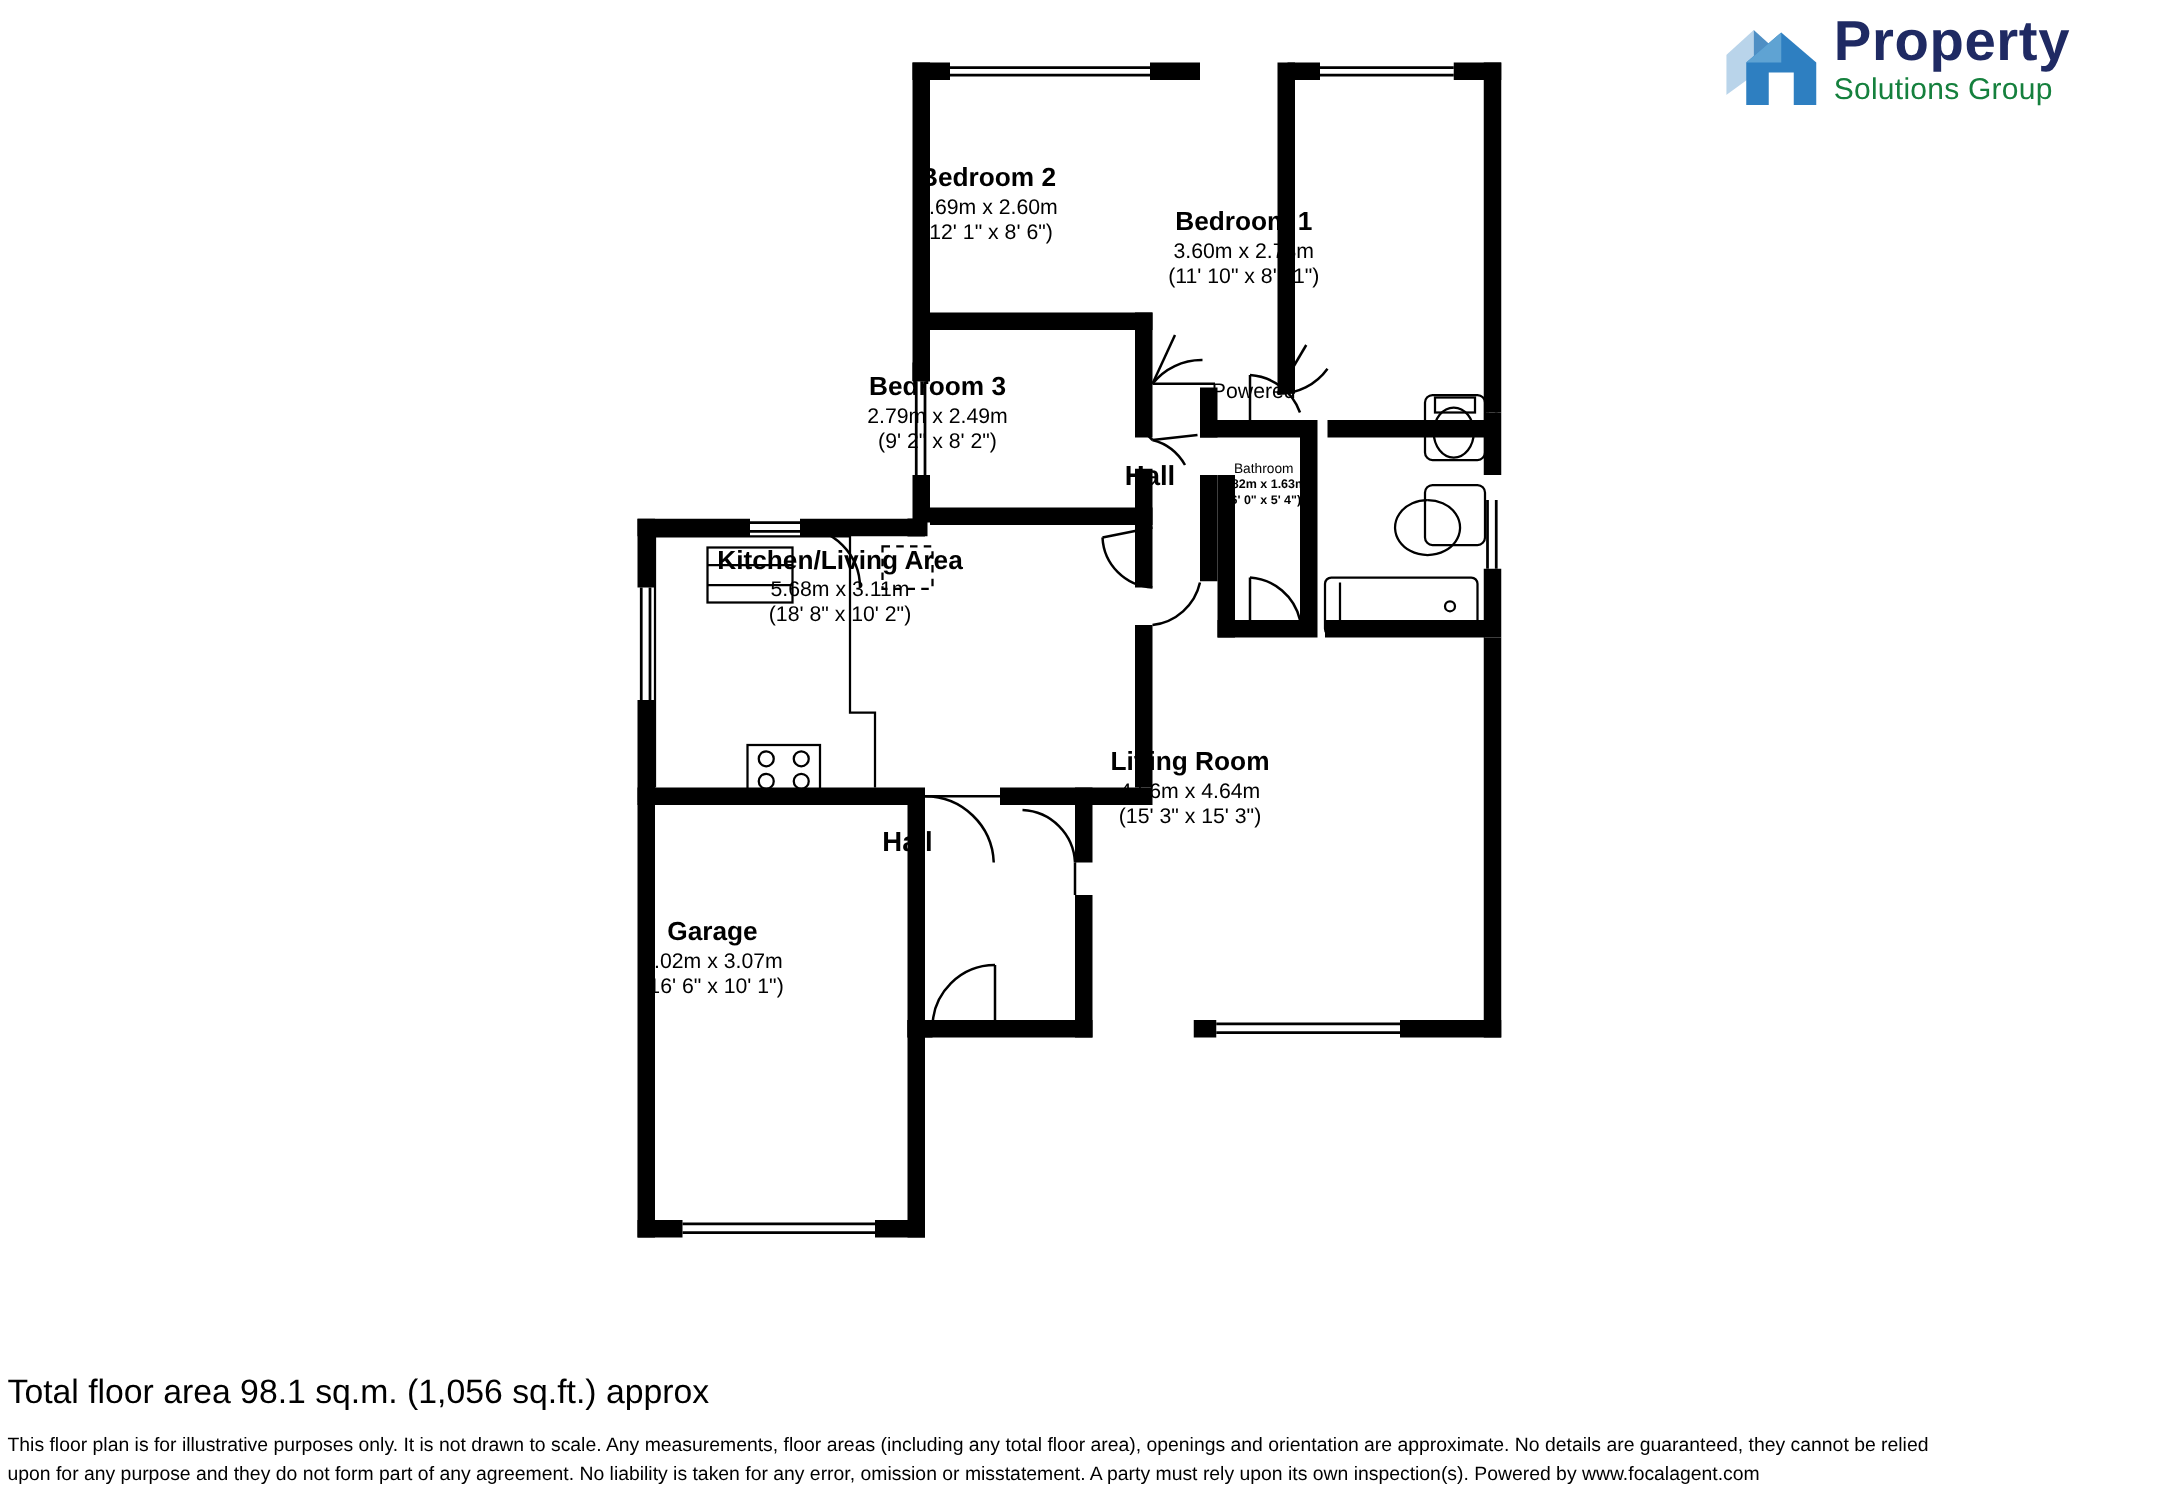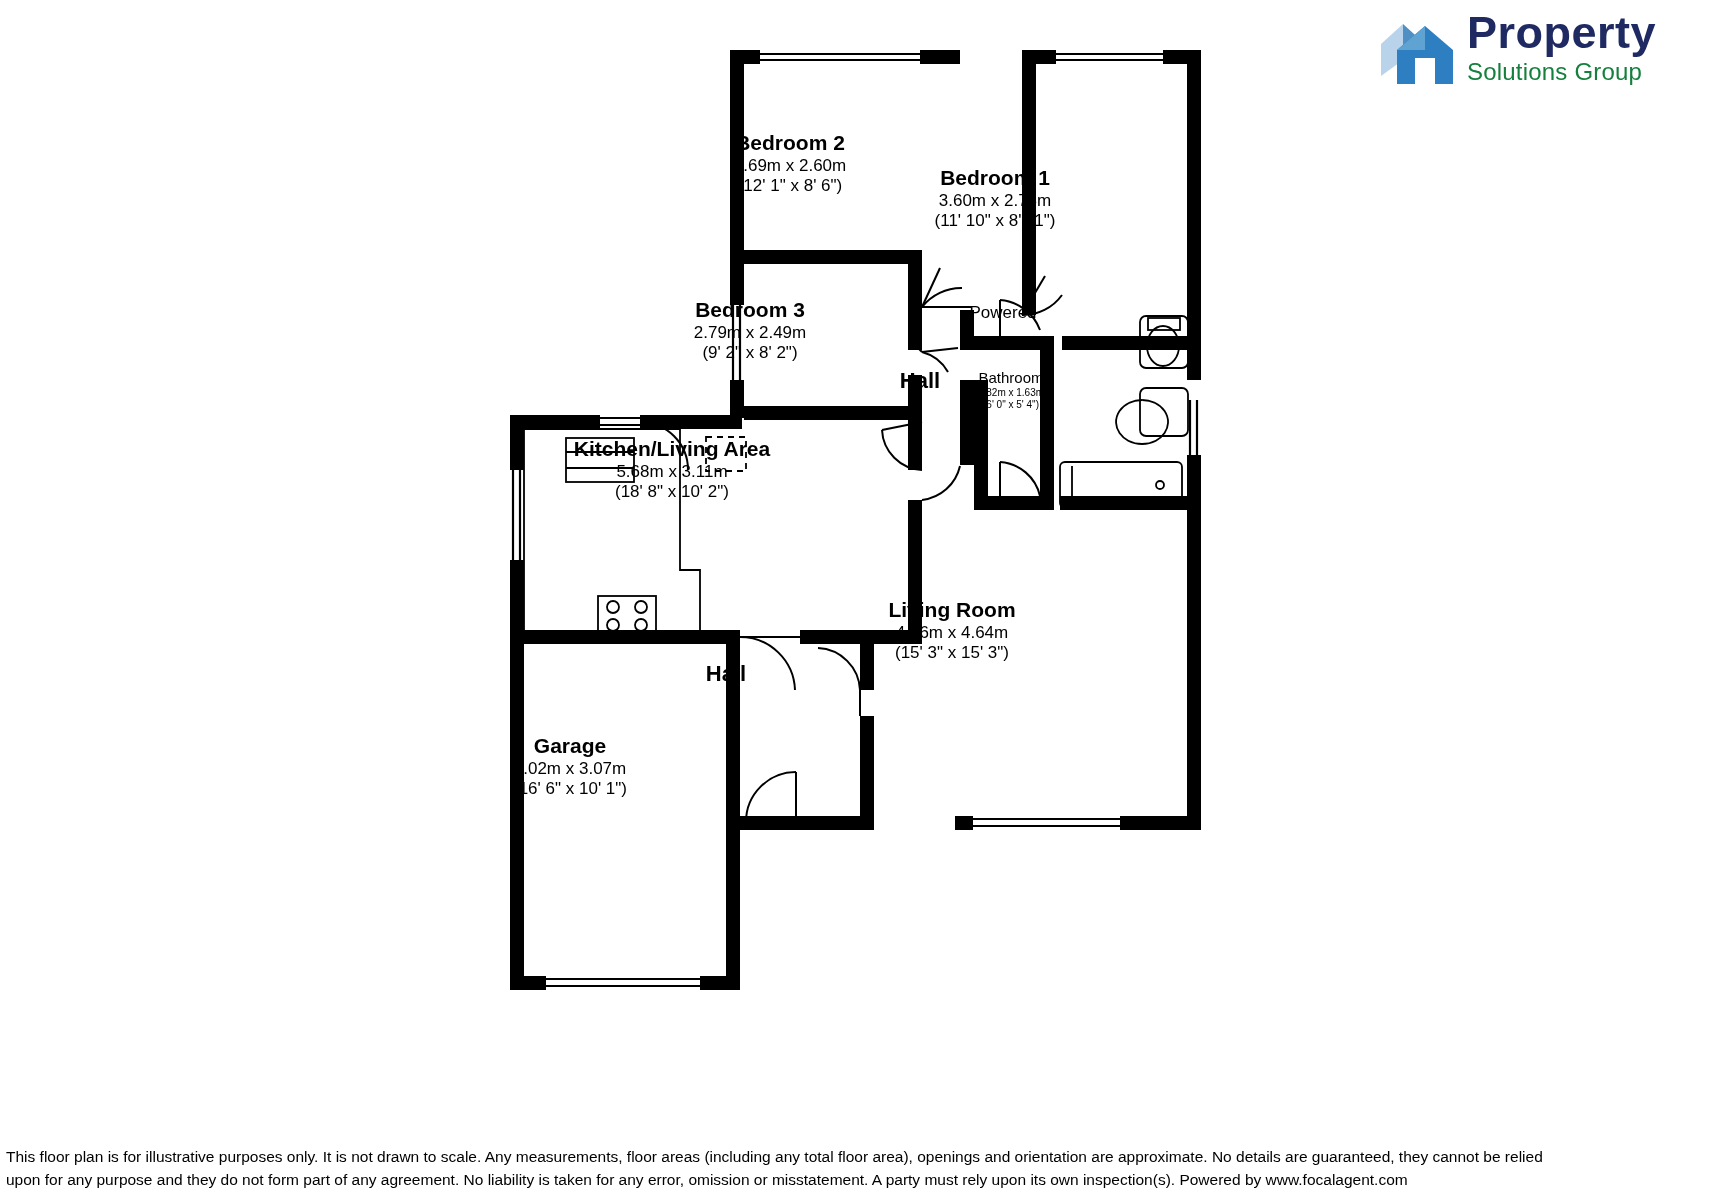--- a/index.html
+++ b/index.html
@@ -70,25 +70,26 @@
   }
   .room-label .rl-name {
     font-size: 21px;
     font-weight: bold;
     text-align: center;
   }
   .room-label .rl-dim {
     font-size: 17px;
   }
   .room-label.small .rl-name {
-    font-size: 15px;
+    font-size: 11px;
     font-weight: normal;
   }
   .room-label.small .rl-dim {
     font-size: 10px;
+    font-weight: bold;
   }
   .room-label.plain .rl-name {
     font-size: 22px;
     font-weight: bold;
   }
   .room-label.toilet .rl-name {
     font-size: 17px;
     font-weight: normal;
   }
 
@@ -347,14 +348,15 @@
   <div class="room-label plain" style="left:920px; top:368px;">
     <div class="rl-name">Hall</div>
   </div>
 
   <div class="room-label plain" style="left:726px; top:661px;">
     <div class="rl-name">Hall</div>
   </div>
 </div>
 
 <div id="footer">
+  <div id="total-area">Total floor area 98.1 sq.m. (1,056 sq.ft.) approx</div>
   <div id="disclaimer">This floor plan is for illustrative purposes only. It is not drawn to scale. Any measurements, floor areas (including any total floor area), openings and orientation are approximate. No details are guaranteed, they cannot be relied upon for any purpose and they do not form part of any agreement. No liability is taken for any error, omission or misstatement. A party must rely upon its own inspection(s). Powered by www.focalagent.com</div>
 </div>
 
 </body></html>

